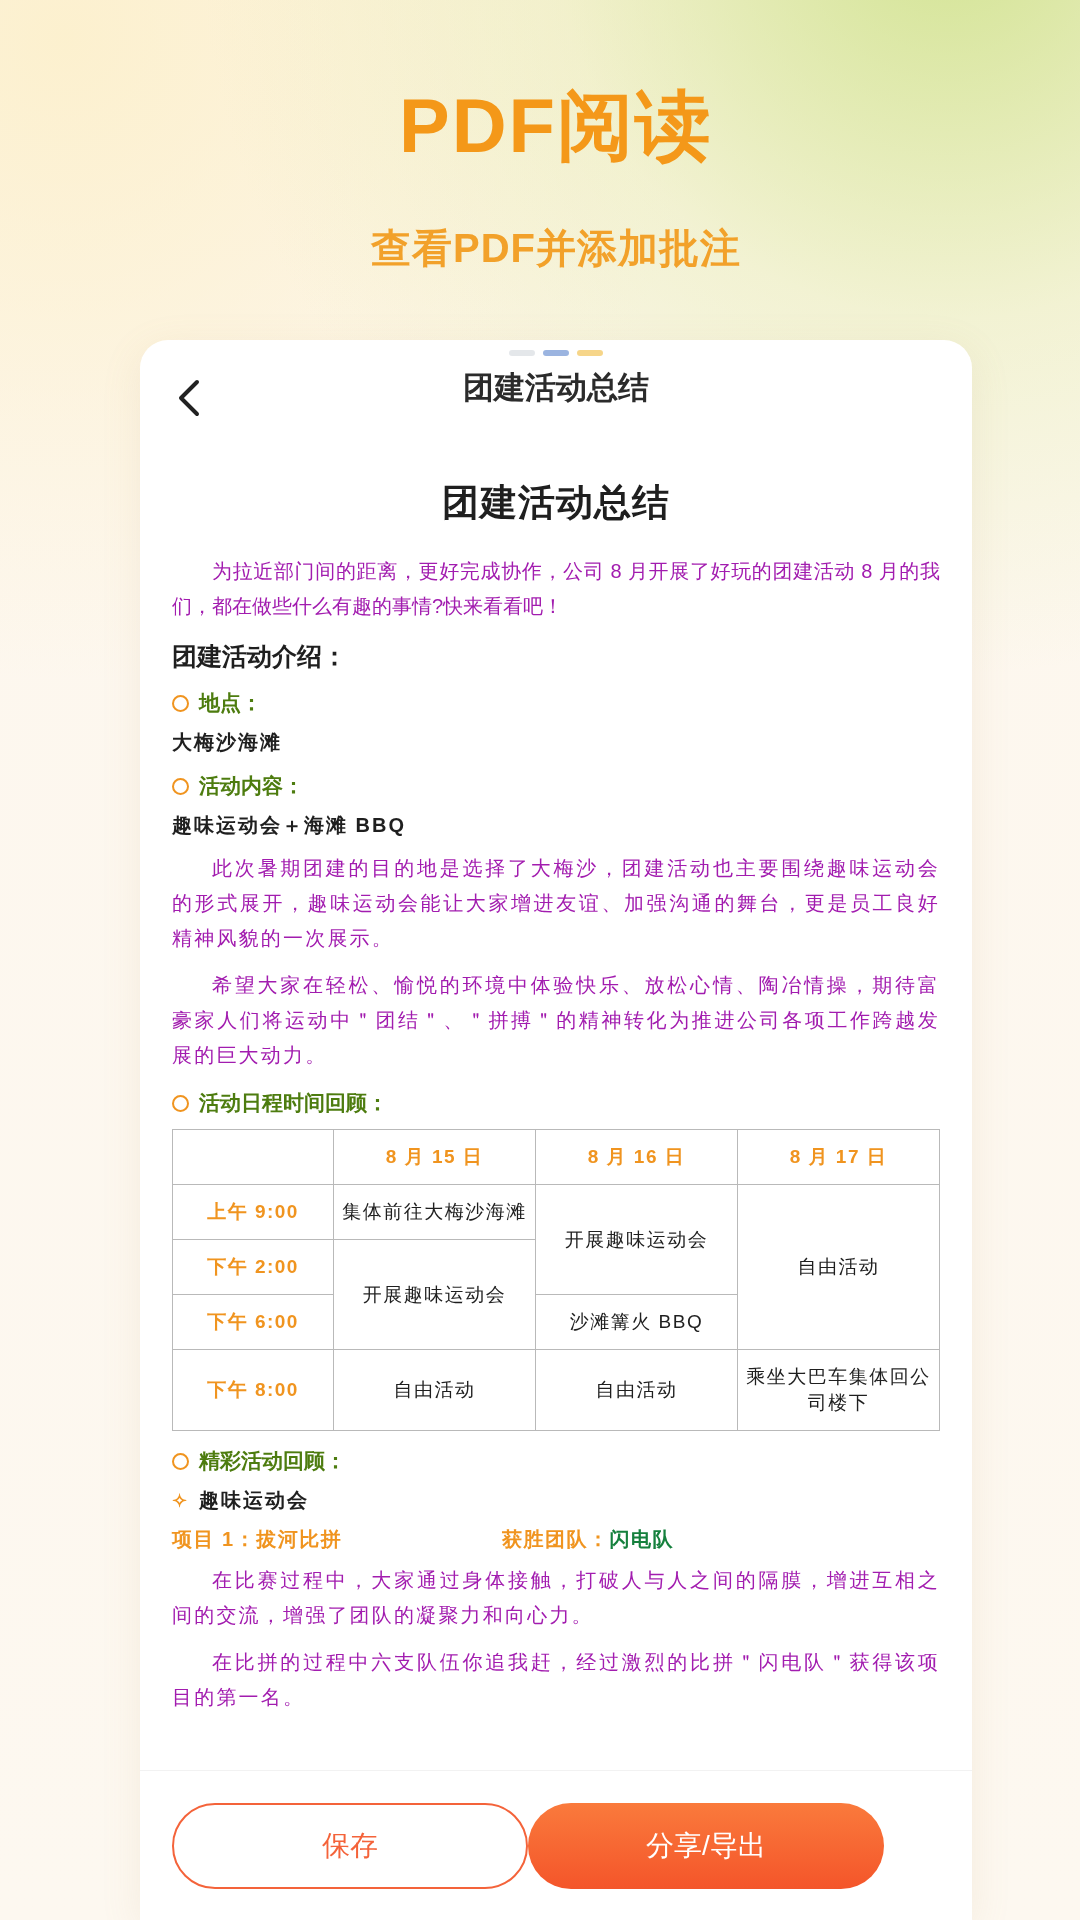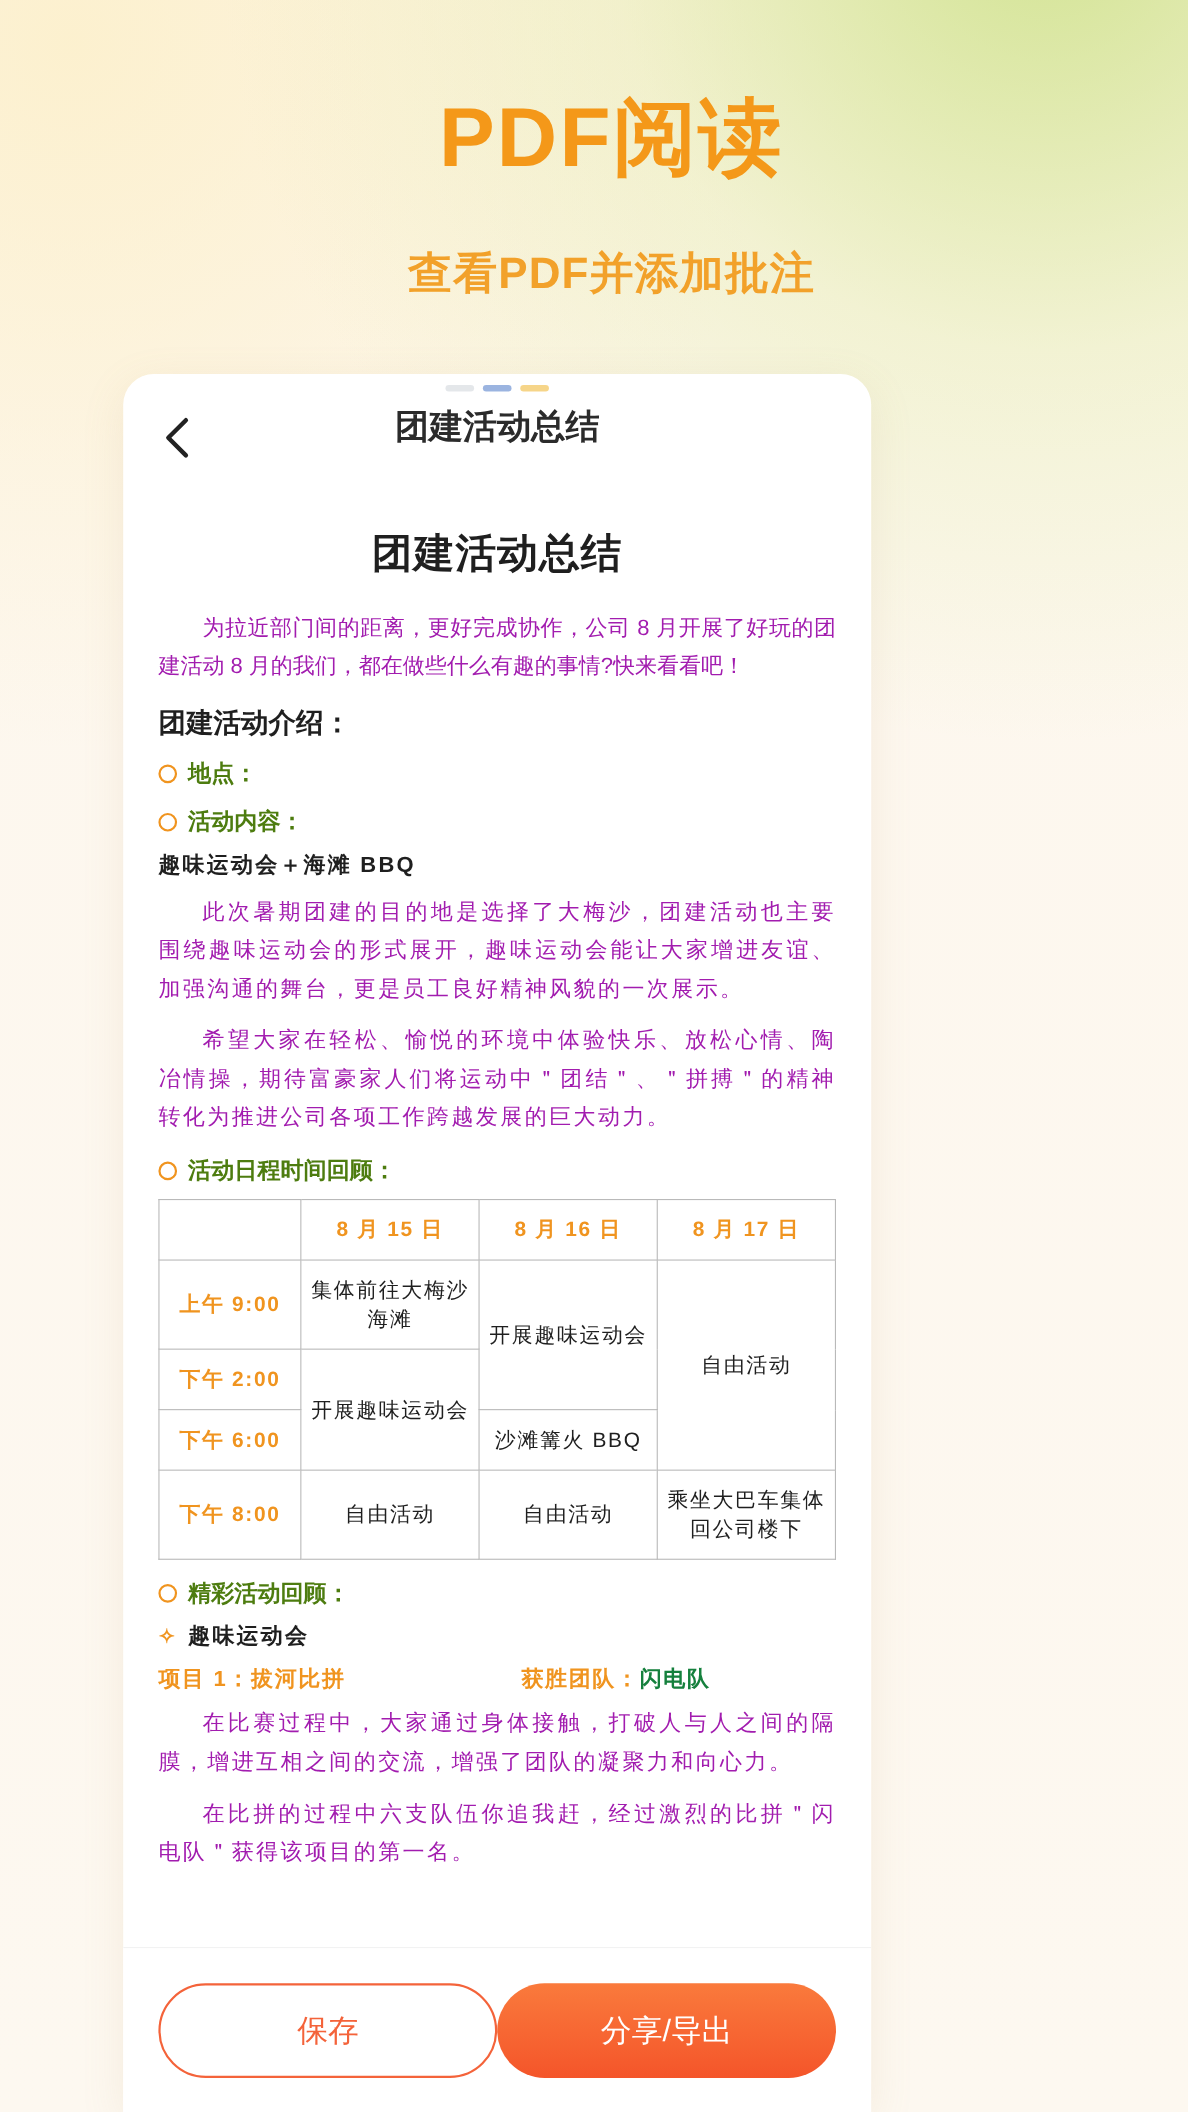--- a/index.html
+++ b/index.html
@@ -41,23 +41,23 @@
     margin-top: 52px;
     font-size: 40px;
     font-weight: bold;
     color: #f2a12a;
     letter-spacing: 1px;
   }
 
   
   .phone {
     position: absolute;
-    left: 112px;
+    left: 140px;
     top: 340px;
-    width: 680px;
+    width: 832px;
     height: 1580px;
     background: #ffffff;
     border-radius: 28px 28px 0 0;
     box-shadow: 0 10px 40px rgba(180, 150, 100, 0.12);
     overflow: hidden;
   }
   .notch-dots {
     position: absolute;
     top: 10px;
     left: 50%;
@@ -202,21 +202,20 @@
   }
   table.sched col.c1 { width: 21%; }
 
   .footer {
     position: absolute;
     left: 0; right: 0; bottom: 0;
     height: 150px;
     background: #ffffff;
     display: flex;
     align-items: center;
-    justify-content: space-between;
     padding: 0 32px;
     box-sizing: border-box;
     border-top: 1px solid #f2f2f2;
   }
   .btn {
     width: 356px;
     height: 86px;
     border-radius: 43px;
     font-size: 28px;
     display: flex;
@@ -269,20 +268,21 @@
     <div class="doc-title">团建活动总结</div>
 
     <p class="para indent">为拉近部门间的距离，更好完成协作，公司 8 月开展了好玩的团建活动 8 月的我们，都在做些什么有趣的事情?快来看看吧！</p>
 
     <div class="h2">团建活动介绍：</div>
 
     <div class="bullet">
       <span class="ring"></span>
       <span>地点：</span>
     </div>
+    <div class="sub-bold">大梅沙海滩</div>
 
     <div class="bullet">
       <span class="ring"></span>
       <span>活动内容：</span>
     </div>
     <div class="sub-bold">趣味运动会＋海滩 BBQ</div>
 
     <p class="para indent spaced">此次暑期团建的目的地是选择了大梅沙，团建活动也主要围绕趣味运动会的形式展开，趣味运动会能让大家增进友谊、加强沟通的舞台，更是员工良好精神风貌的一次展示。</p>
     <p class="para indent spaced">希望大家在轻松、愉悦的环境中体验快乐、放松心情、陶冶情操，期待富豪家人们将运动中＂团结＂、＂拼搏＂的精神转化为推进公司各项工作跨越发展的巨大动力。</p>
 

